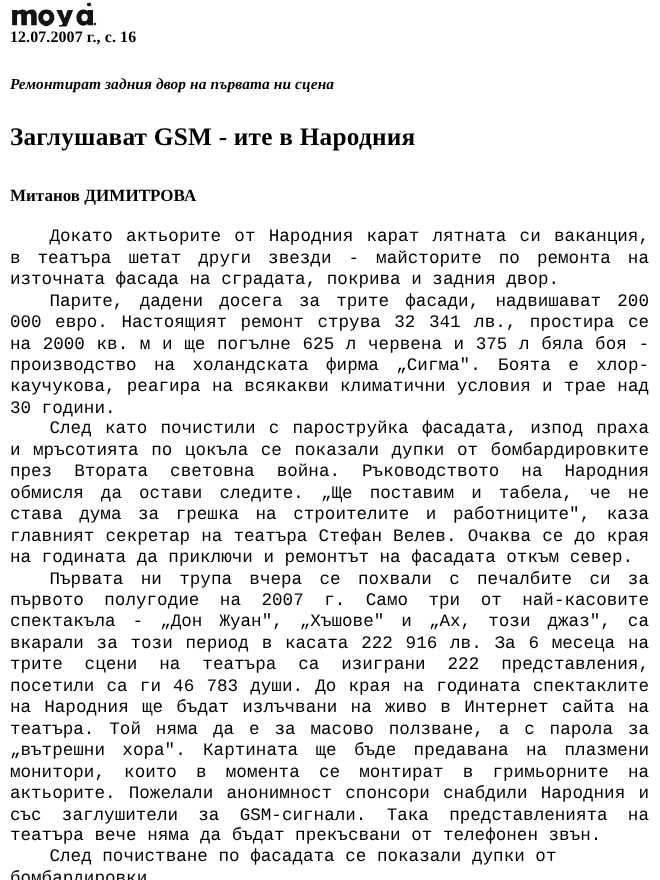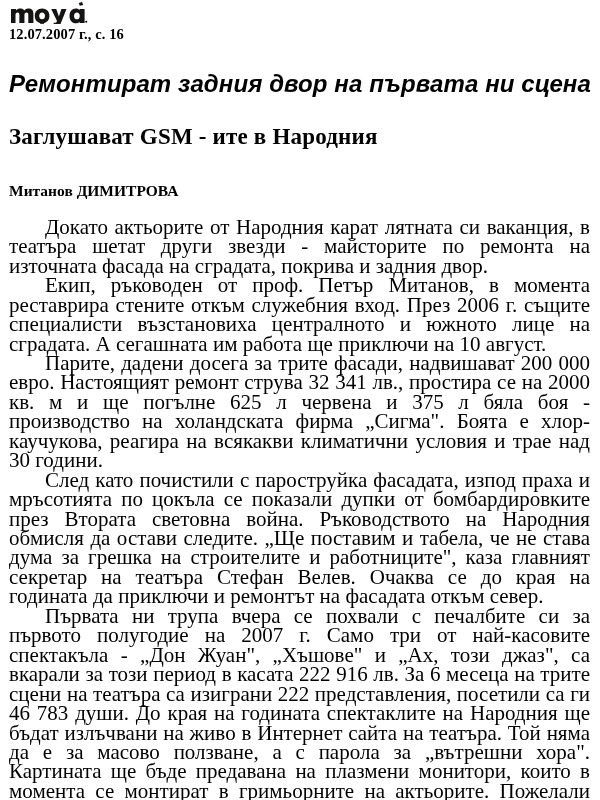--- a/index.html
+++ b/index.html
@@ -39,24 +39,24 @@
     font-weight: bold;
     font-size: 14.5px;
     letter-spacing: 0.1px;
     margin-top: 3px;
     margin-left: 1px;
     line-height: 1.1;
   }
 
   
   .kicker {
-    font-family: Liberation Sans, sans-serif;
+    font-family: Liberation Serif, serif;
     font-weight: bold;
     font-style: italic;
-    font-size: 24px;
+    font-size: 14px;
     margin-top: 27px;
     margin-left: 1px;
     line-height: 1.15;
     letter-spacing: 0.1px;
   }
   .headline {
     font-family: "Liberation Serif", "DejaVu Serif", serif;
     font-weight: bold;
     font-size: 23px;
     margin-top: 26px;
@@ -73,22 +73,22 @@
     line-height: 1.15;
   }
 
   
   .body-copy {
     margin-top: 18px;
     margin-left: 1px;
     margin-right: 2px;
   }
   .para {
-    font-family: Liberation Serif, serif;
-    font-size: 21px;
+    font-family: Liberation Mono, monospace;
+    font-size: 16px;
     line-height: 19.45px;
     text-align: justify;
     text-indent: 36px;
     margin: 0;
     hyphens: manual;
     word-spacing: 0px;
   }
   .para.last {
     text-align: left;
   }
@@ -123,20 +123,19 @@
   </div>
 
   <div class="kicker">Ремонтират задния двор на първата ни сцена</div>
 
   <h1 class="headline">Заглушават GSM - ите в Народния</h1>
 
   <div class="byline">Митанов ДИМИТРОВА</div>
 
   <div class="body-copy">
     <p class="para">Докато актьорите от Народния карат лятната си ваканция, в театъра шетат други звезди - майсторите по ремонта на източната фасада на сградата, покрива и задния двор.</p>
-    <p class="para">Екип, ръководен от проф. Петър Митанов, в момента реставрира стените откъм служебния вход. През 2006 г. същите специалисти възстановиха централното и южното лице на сградата. А сегашната им работа ще приключи на 10 август.</p>
     <p class="para">Парите, дадени досега за трите фасади, надвишават 200 000 евро. Настоящият ремонт струва 32 341 лв., простира се на 2000 кв. м и ще погълне 625 л червена и 375 л бяла боя - производство на холандската фирма „Сигма". Боята е хлор-каучукова, реагира на всякакви климатични условия и трае над 30 години.</p>
     <p class="para">След като почистили с пароструйка фасадата, изпод праха и мръсотията по цокъла се показали дупки от бомбардировките през Втората световна война. Ръководството на Народния обмисля да остави следите. „Ще поставим и табела, че не става дума за грешка на строителите и работниците", каза главният секретар на театъра Стефан Велев. Очаква се до края на годината да приключи и ремонтът на фасадата откъм север.</p>
     <p class="para">Първата ни трупа вчера се похвали с печалбите си за първото полугодие на 2007 г. Само три от най-касовите спектакъла - „Дон Жуан", „Хъшове" и „Ах, този джаз", са вкарали за този период в касата 222 916 лв. За 6 месеца на трите сцени на театъра са изиграни 222 представления, посетили са ги 46 783 души. До края на годината спектаклите на Народния ще бъдат излъчвани на живо в Интернет сайта на театъра. Той няма да е за масово ползване, а с парола за „вътрешни хора". Картината ще бъде предавана на плазмени монитори, които в момента се монтират в гримьорните на актьорите. Пожелали анонимност спонсори снабдили Народния и със заглушители за GSM-сигнали. Така представленията на театъра вече няма да бъдат прекъсвани от телефонен звън.</p>
     <p class="para last">След почистване по фасадата се показали дупки от бомбардировки.</p>
   </div>
 
 </div>
 
 </body></html>

